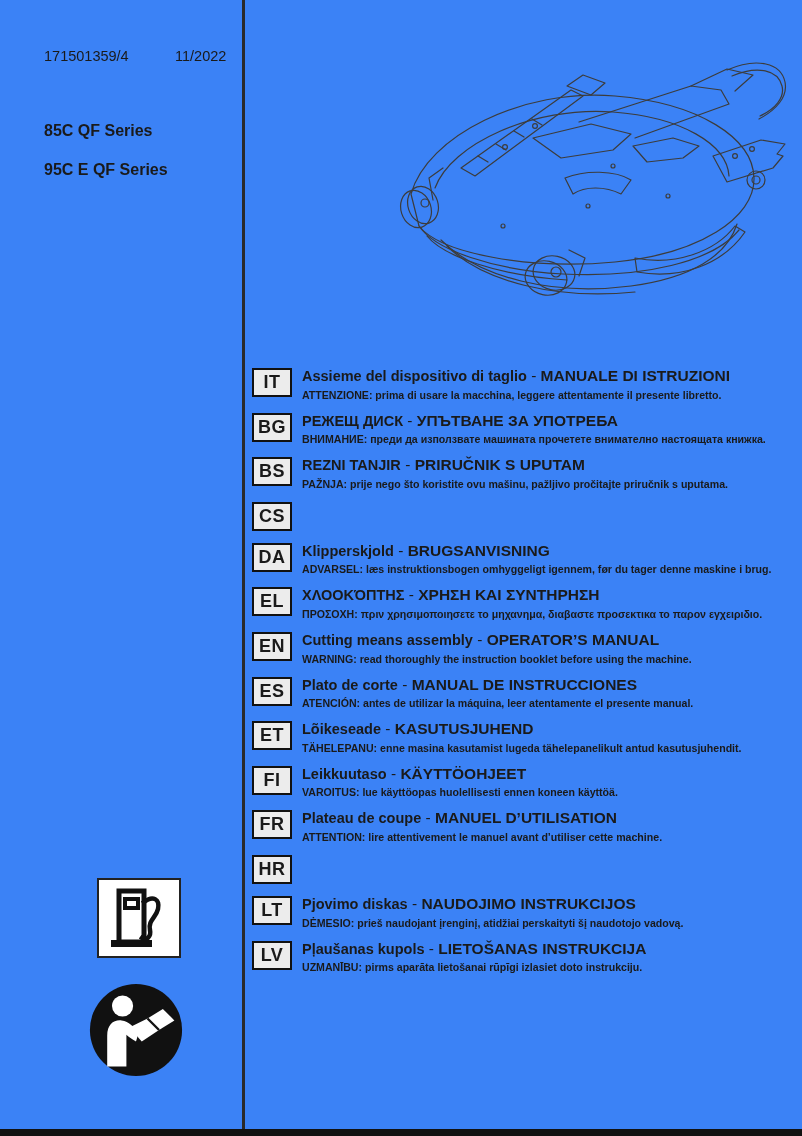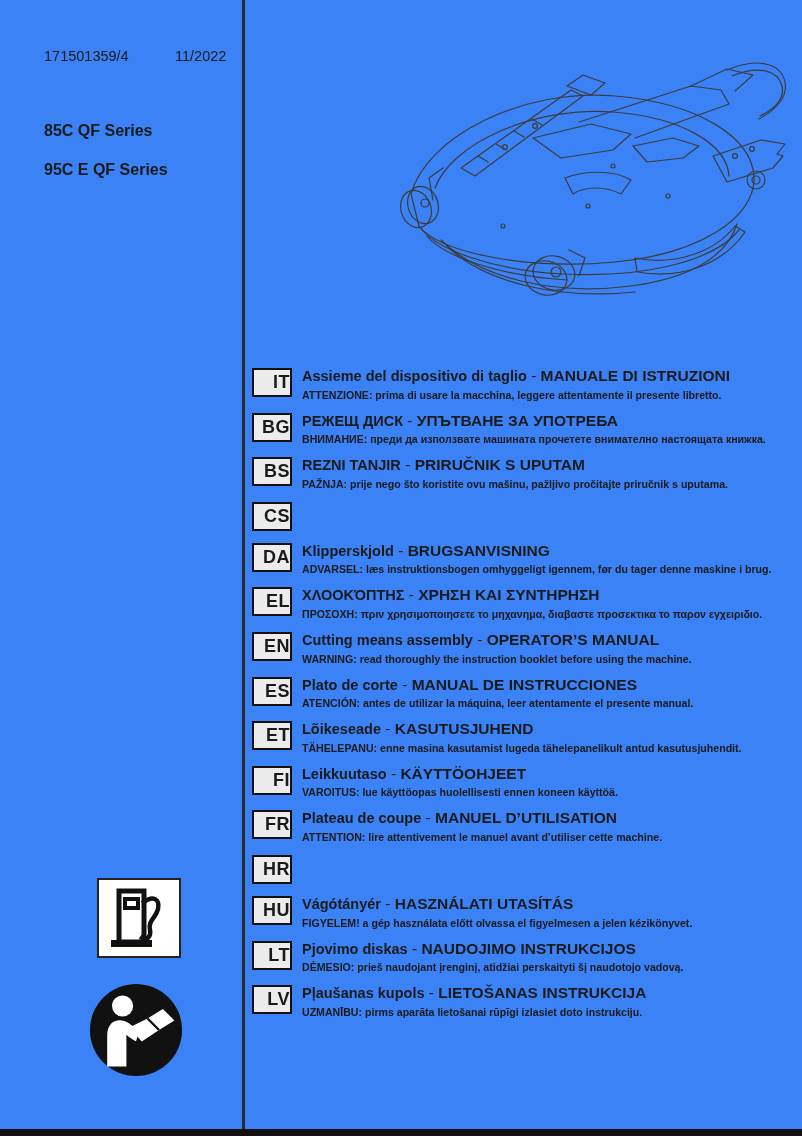--- a/index.html
+++ b/index.html
@@ -14,21 +14,21 @@
   .models{position:absolute;left:44px;top:122px;font-weight:bold;font-size:16px;}
   .models .model + .model{margin-top:21px;}
 
   .illustration{position:absolute;left:383px;top:26px;width:417px;height:308px;}
 
   .lang-list{position:absolute;left:252px;top:367px;width:540px;
              display:flex;flex-direction:column;gap:11px;}
   .lang-row{display:flex;align-items:flex-start;gap:10px;}
   .lang-badge{flex:0 0 auto;width:36px;height:25px;margin-top:1px;
               border:2.5px solid #111;background:#ececec;
-              display:flex;align-items:center;justify-content:flex-end;
+              display:flex;align-items:center;justify-content:center;
               font-weight:bold;font-size:18px;letter-spacing:0.5px;}
   .lang-text{min-width:0;}
   .title-line{white-space:nowrap;line-height:1.2;font-size:15.5px;}
   .title{font-weight:bold;font-size:14.5px;}
   .manual{font-weight:bold;}
   .warning{font-weight:bold;font-size:10.6px;margin-top:3px;white-space:nowrap;}
 
   .fuel-box{position:absolute;left:97px;top:878px;width:80px;height:76px;
             border:2px solid #222;background:#fff;}
   .fuel-box svg{display:block;width:100%;height:100%;}
@@ -255,33 +255,20 @@
         <div class="warning">ATTENTION: lire attentivement le manuel avant d’utiliser cette machine.</div>
       </div>
     </div>
 
     <div class="lang-row">
       <div class="lang-badge">
         <span class="code">HR</span>
       </div>
     </div>
 
-    <div class="lang-row">
-      <div class="lang-badge">
-        <span class="code">HU</span>
-      </div>
-      <div class="lang-text">
-        <div class="title-line">
-          <span class="title">Vágótányér</span>
-          <span class="sep">-</span>
-          <span class="manual">HASZNÁLATI UTASÍTÁS</span>
-        </div>
-        <div class="warning">FIGYELEM! a gép használata előtt olvassa el figyelmesen a jelen kézikönyvet.</div>
-      </div>
-    </div>
 
     <div class="lang-row">
       <div class="lang-badge">
         <span class="code">LT</span>
       </div>
       <div class="lang-text">
         <div class="title-line">
           <span class="title">Pjovimo diskas</span>
           <span class="sep">-</span>
           <span class="manual">NAUDOJIMO INSTRUKCIJOS</span>

